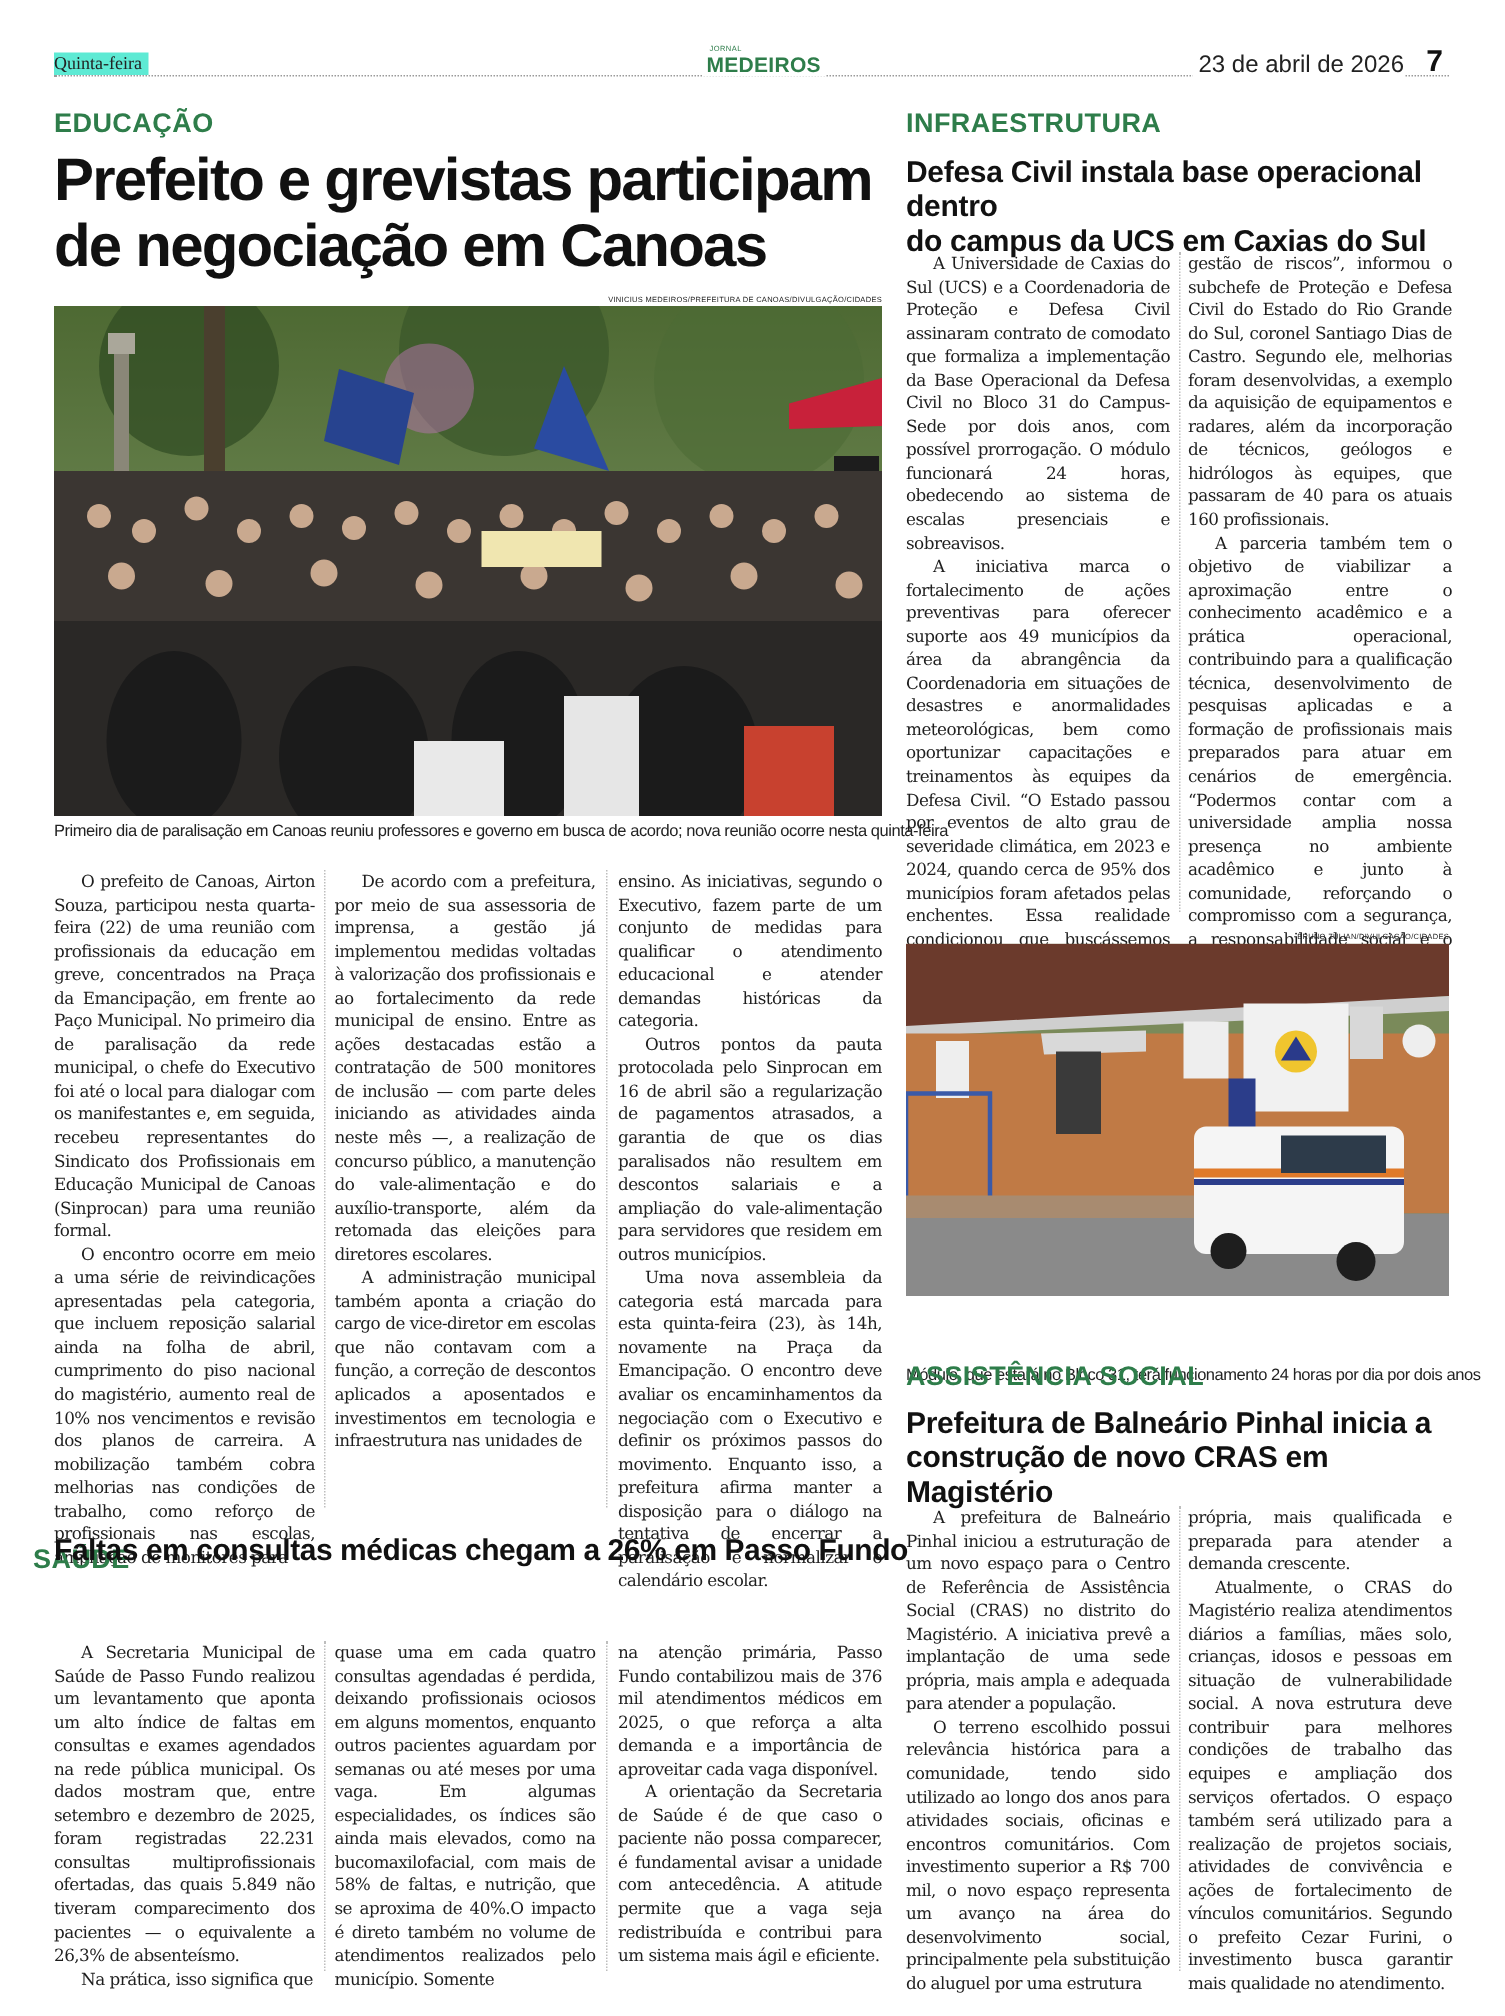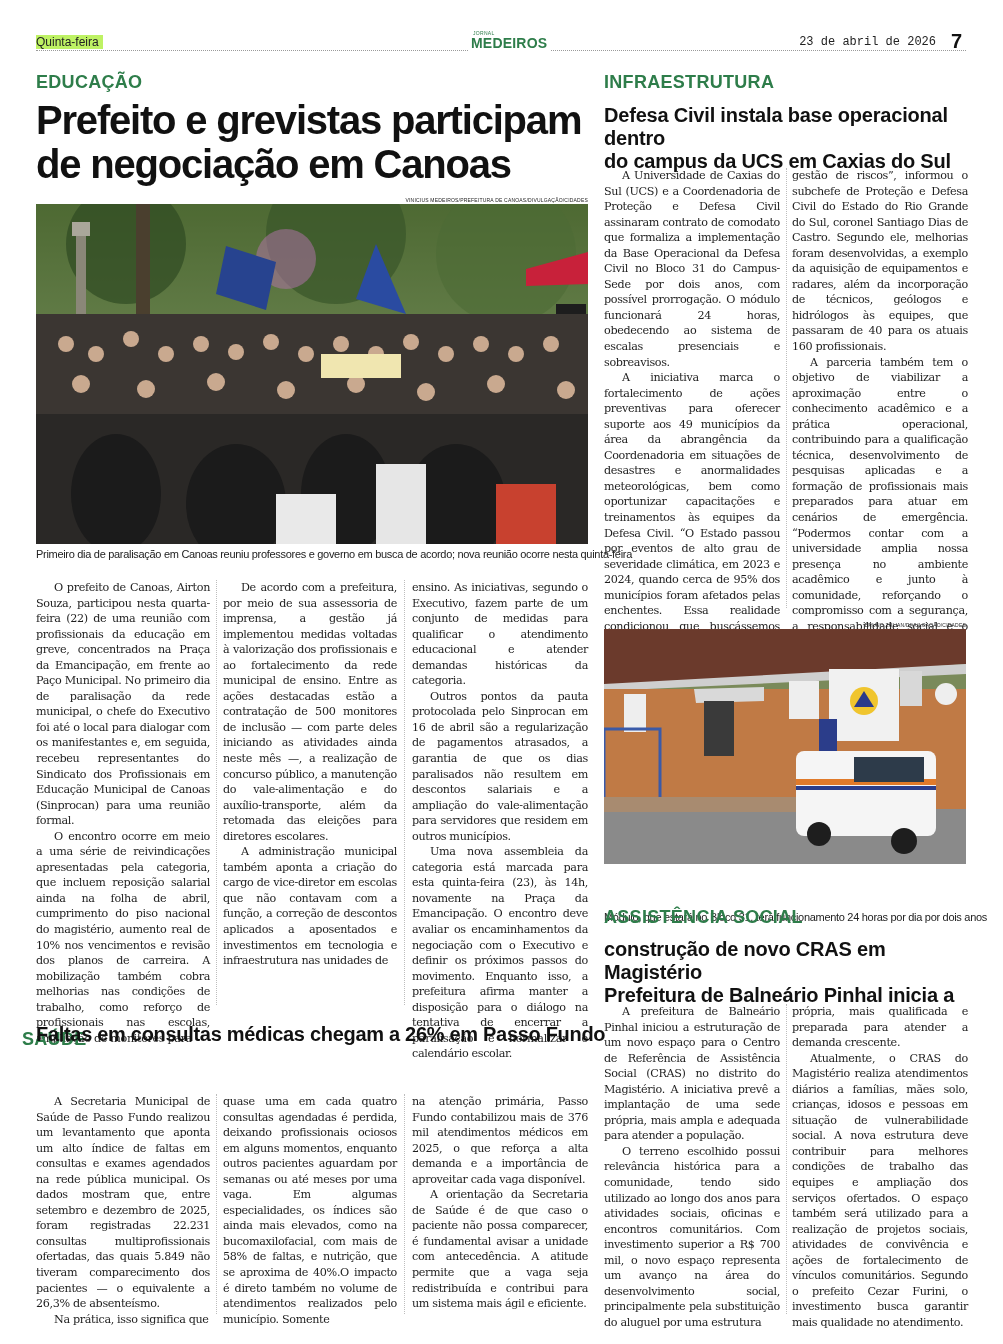--- a/index.html
+++ b/index.html
@@ -1,25 +1,25 @@
 <!DOCTYPE html>
 <html><head>
 <meta charset="utf-8">
 <style>
   * { box-sizing: border-box; margin: 0; padding: 0; }
   html, body { width: 1003px; height: 1344px; background: #ffffff; overflow: hidden; }
   body { position: relative; font-family: "DejaVu Serif", serif; color: #1a1a1a; }
 
   .masthead { position: absolute; left: 36px; top: 32px; width: 930px; height: 22px; }
   .masthead .rule { position: absolute; left: 0; right: 0; top: 18px; border-top: 1px dotted #9a9a9a; }
-  .masthead .day { position: absolute; left: 0; top: 3px; font-family: Liberation Sans, sans-serif; font-size: 12px; color: #222; background: #bef264; padding-right: 4px; }
+  .masthead .day { position: absolute; left: 0; top: 3px; font-family: Liberation Serif, serif; font-size: 12px; color: #222; background: #5eead4; padding-right: 4px; }
   .masthead .logo { position: absolute; left: 432px; top: -2px; text-align: left; background: #fff; padding: 0 3px; }
   .masthead .logo .small { display: block; font-family: "Liberation Sans", sans-serif; font-size: 5px; color: #2e7d4a; letter-spacing: 0.3px; line-height: 6px; padding-left: 2px; }
   .masthead .logo .big { display: block; font-family: "Liberation Sans", sans-serif; font-weight: bold; font-size: 14px; color: #2e7d4a; line-height: 15px; letter-spacing: 0.2px; }
-  .masthead .date { position: absolute; right: 30px; top: 3px; font-family: Liberation Mono, monospace; font-size: 12px; color: #222; background: #fff; padding-left: 4px; }
+  .masthead .date { position: absolute; right: 30px; top: 3px; font-family: Liberation Sans, sans-serif; font-size: 16px; color: #222; background: #fff; padding-left: 4px; }
   .masthead .pgnum { position: absolute; right: 4px; top: -2px; font-family: "Liberation Sans", sans-serif; font-weight: bold; font-size: 20px; color: #111; }
 
   .kicker { position: absolute; font-family: "Liberation Sans", sans-serif; font-weight: bold; color: #2e7d4a; font-size: 18px; letter-spacing: 0.3px; }
   .headline { position: absolute; font-family: "Liberation Sans", sans-serif; color: #111; }
   .headline.big { font-weight: bold; font-size: 40px; line-height: 44px; letter-spacing: -1.2px; }
   .headline.mid { font-size: 20px; line-height: 23px; font-weight: bold; letter-spacing: -0.3px; }
   .headline.mid2 { font-size: 20px; line-height: 23px; font-weight: bold; letter-spacing: -0.2px; }
 
   .credit { position: absolute; font-family: "Liberation Sans", sans-serif; font-size: 5px; letter-spacing: 0.2px; color: #222; text-align: right; }
   .caption { position: absolute; font-family: "Liberation Sans", sans-serif; font-size: 11px; color: #222; letter-spacing: -0.3px; white-space: nowrap; text-align: center; }
@@ -189,22 +189,22 @@
     <rect x="192" y="157" width="140" height="4" fill="#2b3d8a"></rect>
     <rect x="250" y="128" width="70" height="25" fill="#2d3b4a"></rect>
     <circle cx="215" cy="205" r="12" fill="#1e1e1e"></circle>
     <circle cx="300" cy="212" r="13" fill="#1e1e1e"></circle>
   </svg>
 </div>
 <div class="caption" style="left:604px; top:911px;">Módulo, que estará no Bloco 31, terá funcionamento 24 horas por dia por dois anos</div>
 
 <div class="kicker" style="left:604px; top:907px;">ASSISTÊNCIA SOCIAL</div>
 <div class="headline mid2" style="left:604px; top:938px; width:370px;">
+  <div>Prefeitura de Balneário Pinhal inicia a</div>
   <div>construção de novo CRAS em Magistério</div>
-  <div>Prefeitura de Balneário Pinhal inicia a</div>
 </div>
 
 <div class="col" style="left:604px; top:1004px; width:176px;">
   <p>A prefeitura de Balneário Pinhal iniciou a estruturação de um novo espaço para o Centro de Referência de Assistência Social (CRAS) no distrito do Magistério. A iniciativa prevê a implantação de uma sede própria, mais ampla e adequada para atender a população.</p>
   <p>O terreno escolhido possui relevância histórica para a comunidade, tendo sido utilizado ao longo dos anos para atividades sociais, oficinas e encontros comunitários. Com investimento superior a R$ 700 mil, o novo espaço representa um avanço na área do desenvolvimento social, principalmente pela substituição do aluguel por uma estrutura</p>
 </div>
 <div class="vrule" style="left:786px; top:1004px; height:310px;"></div>
 <div class="col" style="left:792px; top:1004px; width:176px;">
   <p class="cont">própria, mais qualificada e preparada para atender a demanda crescente.</p>
   <p>Atualmente, o CRAS do Magistério realiza atendimentos diários a famílias, mães solo, crianças, idosos e pessoas em situação de vulnerabilidade social. A nova estrutura deve contribuir para melhores condições de trabalho das equipes e ampliação dos serviços ofertados. O espaço também será utilizado para a realização de projetos sociais, atividades de convivência e ações de fortalecimento de vínculos comunitários. Segundo o prefeito Cezar Furini, o investimento busca garantir mais qualidade no atendimento.</p>

